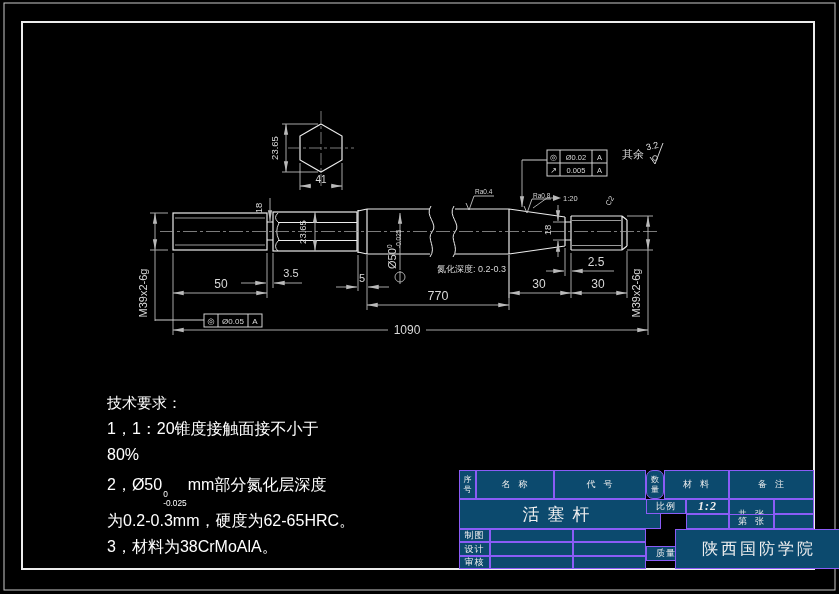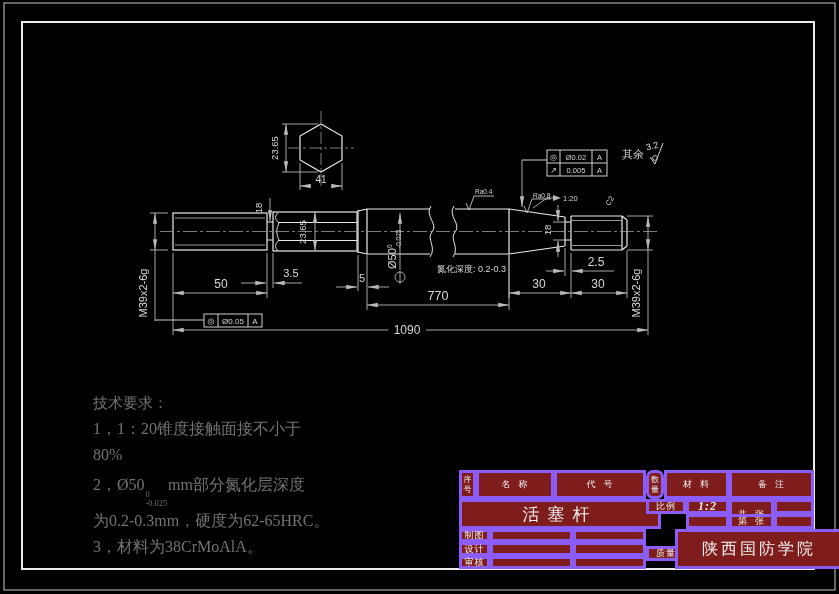--- a/index.html
+++ b/index.html
@@ -2,30 +2,30 @@
 <html><head>
 <meta charset="utf-8">
 <style>
   html,body{margin:0;padding:0;background:#000;}
   #stage{position:relative;width:839px;height:594px;background:#000;overflow:hidden;
          font-family:"Liberation Sans",sans-serif;}
   #cad{position:absolute;left:0;top:0;}
   svg text{font-family:"Liberation Sans",sans-serif;fill:#d9d9d9;}
 
   
-  #tech{position:absolute;left:93px;top:390px;width:310px;color:#737373;
-        font-family:Liberation Serif, serif;font-size:16px;line-height:26px;}
+  #tech{position:absolute;left:107px;top:390px;width:310px;color:#ffffff;
+        font-family:Liberation Sans, sans-serif;font-size:16px;line-height:26px;}
   #tech .frac{display:inline-flex;flex-direction:column;font-size:10px;line-height:9px;
               vertical-align:-7px;padding:0 1px;}
   #tech .frac sup,#tech .frac sub{display:block;}
 
   
   #tb{position:absolute;left:459px;top:470px;width:355px;height:99px;color:#efefef;}
-  .tb-cell{position:absolute;border:3px solid #8b5cf6;display:flex;align-items:center;
-           justify-content:center;font-size:9px;box-sizing:border-box;background:#7f1d1d;
+  .tb-cell{position:absolute;border:1px solid #8b5cf6;display:flex;align-items:center;
+           justify-content:center;font-size:9px;box-sizing:border-box;background:#0c4a6e;
            letter-spacing:1px;white-space:pre;}
   .tb-stack{width:17px;word-break:break-all;white-space:normal;line-height:10px;
             font-size:8px;text-align:center;padding:0 3px;letter-spacing:0;}
   .tb-big{font-size:17px;letter-spacing:8px;}
   .tb-org{font-size:16px;letter-spacing:3px;margin-left:29px;}
   .tb-scale{font-size:12px;font-style:italic;font-weight:bold;letter-spacing:1px;font-family:Liberation Serif, serif;}
 </style>
 </head>
 <body>
 

